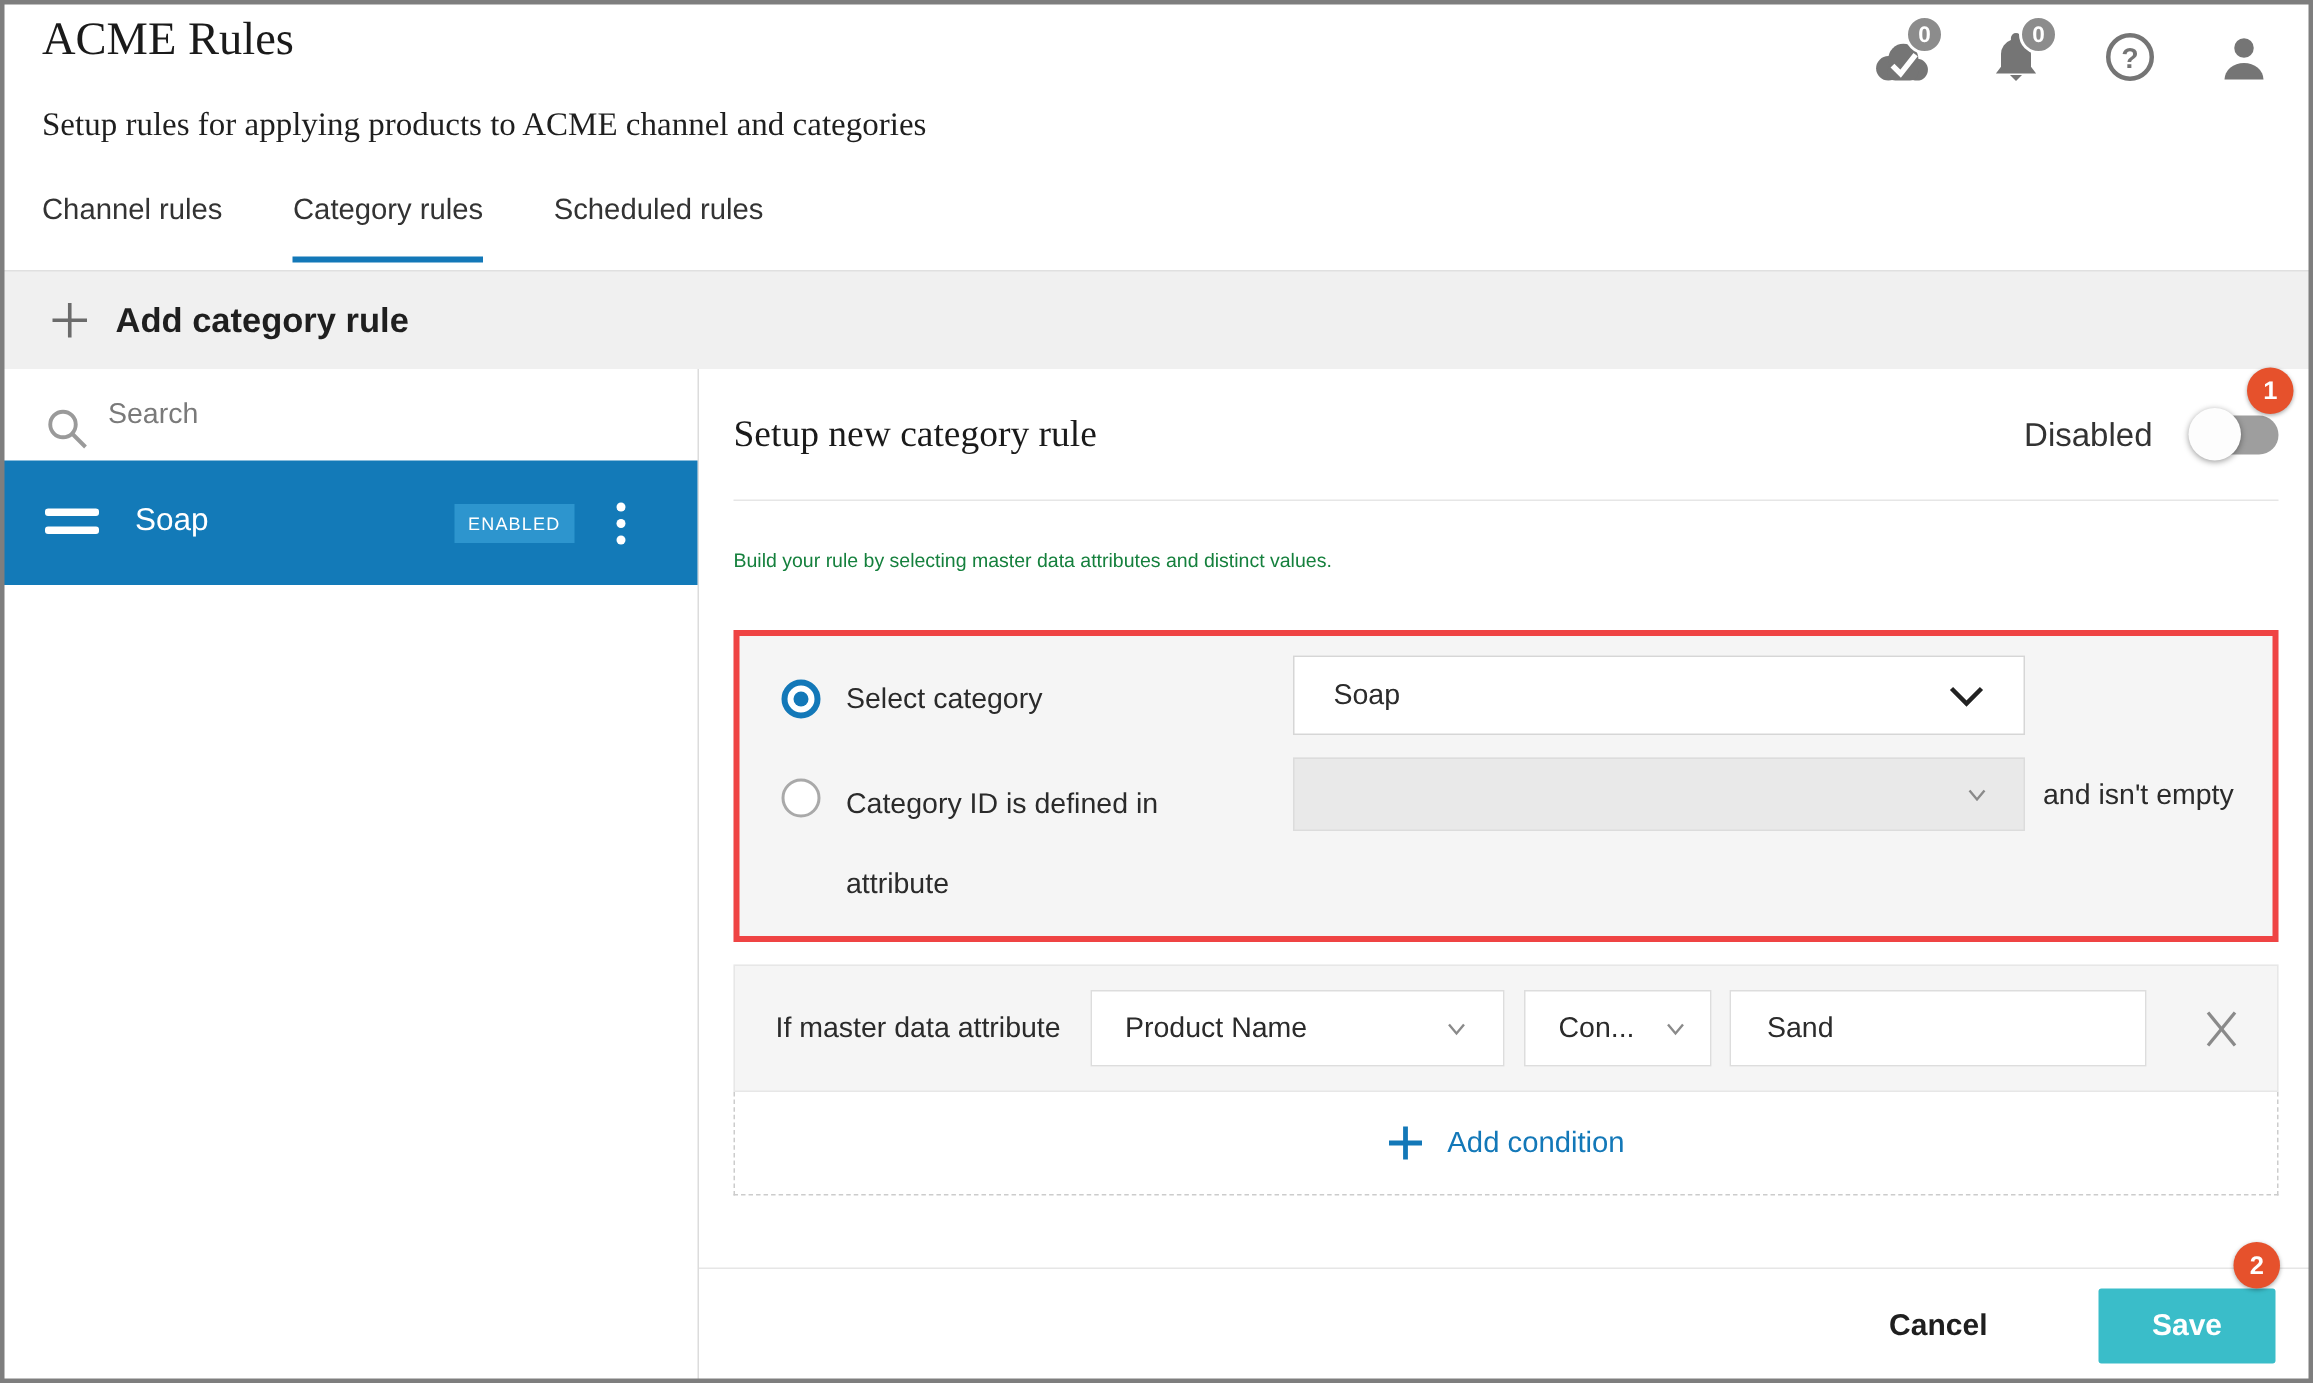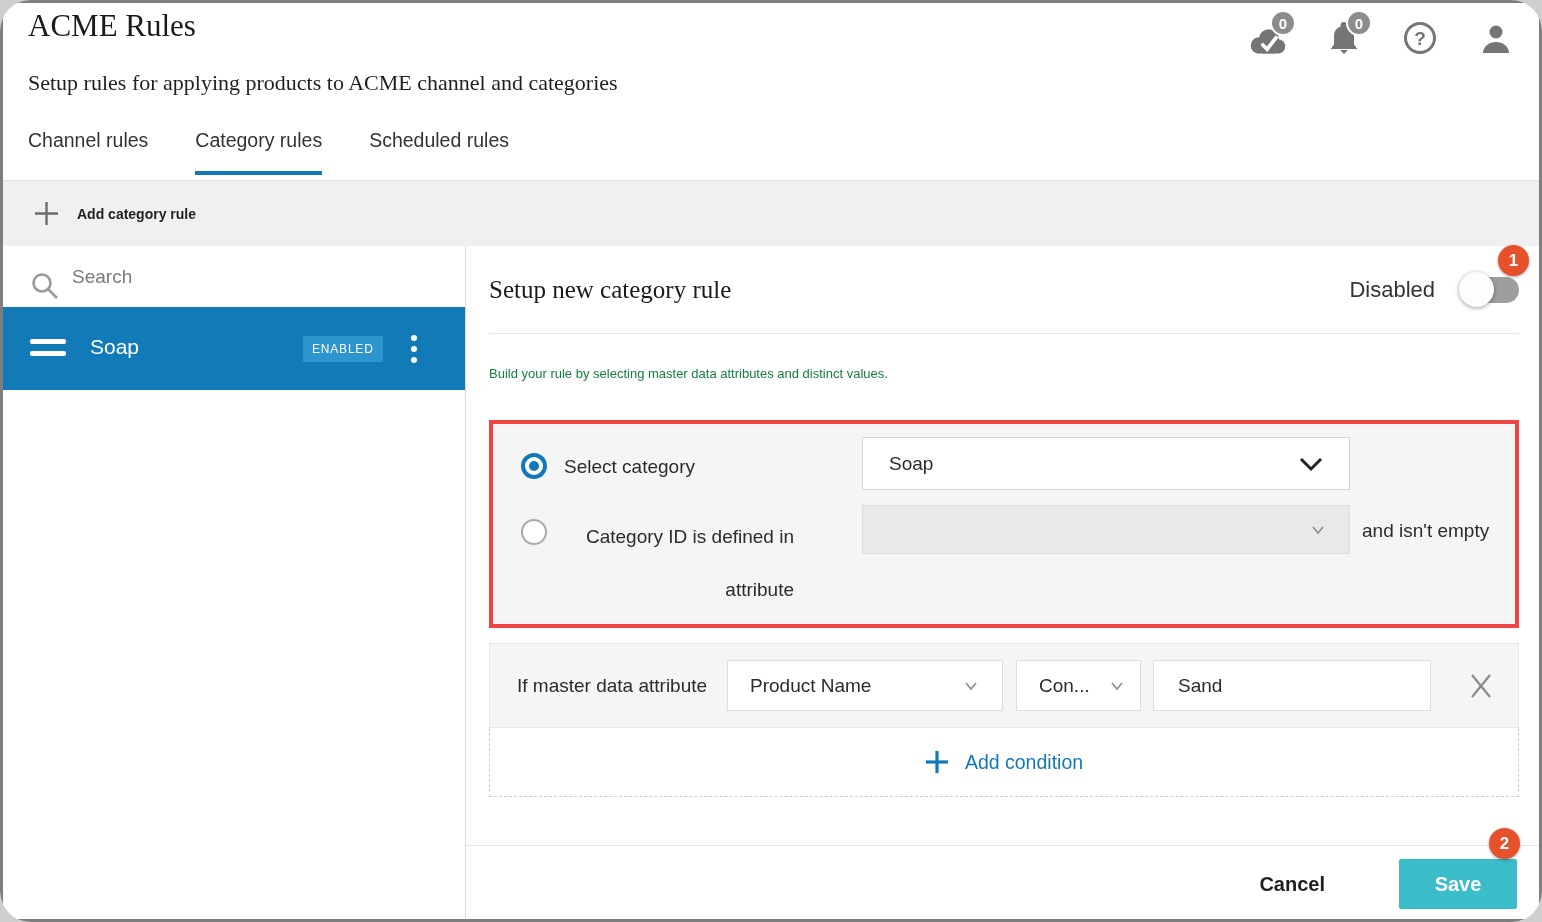--- a/index.html
+++ b/index.html
@@ -1,19 +1,19 @@
 <!DOCTYPE html>
 <html><head>
 <meta charset="utf-8">
 <style>
   * { margin:0; padding:0; box-sizing:border-box; }
   body { background:#cfcfcf; font-family:"Liberation Sans", sans-serif; }
   .window {
     position:relative; width:1542px; height:922px; background:#fff;
-    overflow:hidden; color:#2b2b2b;border-radius:31px;
+    overflow:hidden; color:#2b2b2b;
   }
   .window::after {
     content:""; position:absolute; inset:0; border:3px solid #7e7e7e;
     pointer-events:none; z-index:60;
   }
 
   
   .page-title {
     position:absolute; left:28px; top:8px;
     font-family:"Liberation Serif", serif; font-size:31px; color:#1a1a1a;
@@ -40,21 +40,21 @@
   }
   .tab.active { border-bottom-color:#1378b8; }
 
   
   .toolbar {
     position:absolute; left:0; top:180px; width:100%; height:66px;
     background:#f0f0f0; border-top:1px solid #e0e0e0;
     display:flex; align-items:center; cursor:pointer;
   }
   .toolbar .plus-wrap { margin-left:33px; display:flex; align-items:center; }
-  .toolbar-label { margin-left:17px; font-size:14px; font-weight:bold; color:#1f1f1f; }
+  .toolbar-label { margin-left:17px; font-size:23px; font-weight:bold; color:#1f1f1f; }
 
   
   .sidebar {
     position:absolute; left:0; top:246px; bottom:0; width:466px;
     border-right:1px solid #dcdcdc; background:#fff;
   }
   .search-row { position:relative; height:61px; }
   .search-row svg { position:absolute; left:30px; top:25px; }
   .search-input {
     position:absolute; left:72px; top:0; width:370px; height:100%;
@@ -108,21 +108,21 @@
   .radio.selected { border:4px solid #1378b8; }
   .radio.selected::after {
     content:""; position:absolute; left:4px; top:4px; width:10px; height:10px;
     border-radius:50%; background:#1378b8;
   }
   .radio.unselected { border:2px solid #a9a9a9; }
   .radio-1 { left:28px; top:29px; }
   .radio-2 { left:28px; top:95px; }
   .opt-label { position:absolute; font-size:19px; color:#2b2b2b; }
   .opt-label-1 { left:71px; top:32px; }
-  .opt-label-2 { left:71px; top:86px; width:230px; line-height:53px;text-align:right; }
+  .opt-label-2 { left:71px; top:86px; width:230px; line-height:53px; }
   .dropdown {
     position:absolute; background:#fff; border:1px solid #d6d6d6; cursor:pointer;
     display:flex; align-items:center; font-size:19px; color:#2b2b2b;
   }
   .dd-category { left:369px; top:13px; width:488px; height:53px; padding-left:26px; }
   .dd-attr-disabled { left:369px; top:81px; width:488px; height:49px; background:#e9e9e9; border-color:#dcdcdc; }
   .dd-chevron-bold { position:absolute; right:26px; top:18px; }
   .dd-chevron-sm { position:absolute; right:24px; top:50%; margin-top:-6px; }
   .suffix-label { position:absolute; left:869px; top:96px; font-size:19px; color:#2b2b2b; }
 

